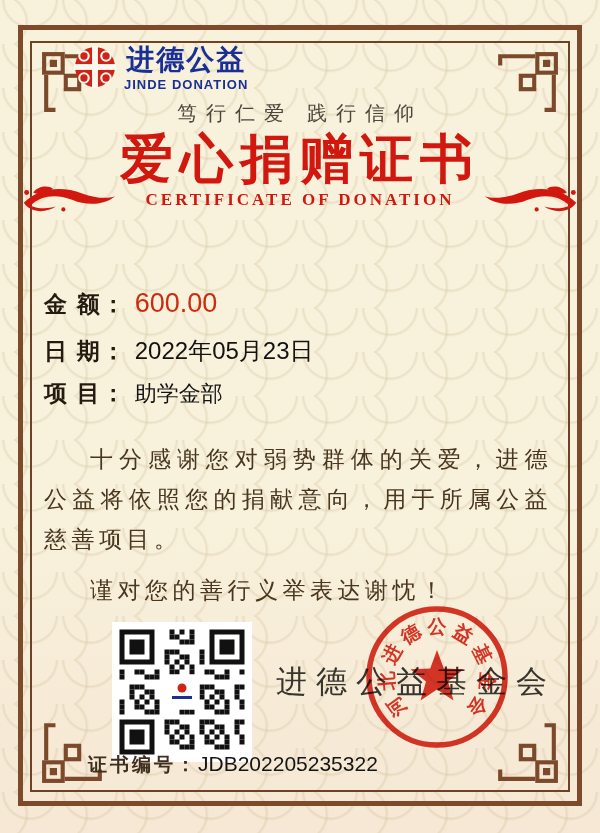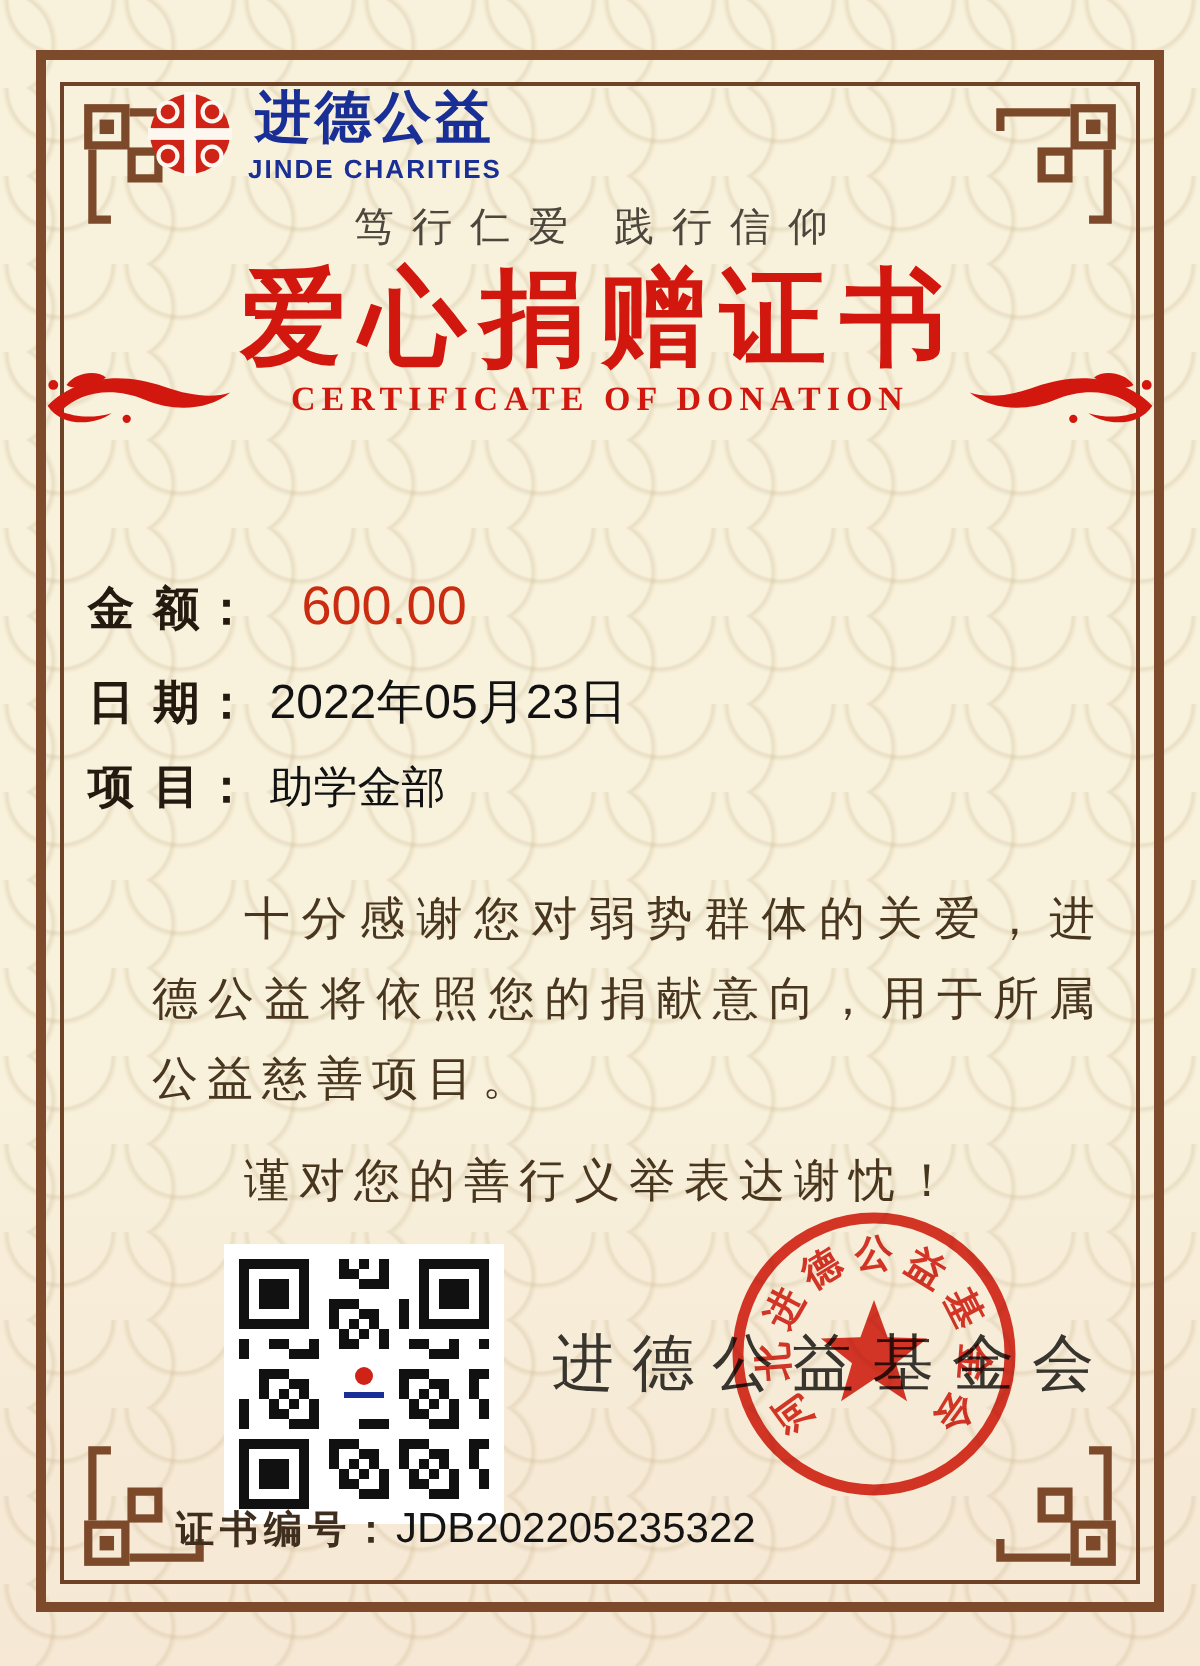--- a/index.html
+++ b/index.html
@@ -38,29 +38,29 @@
   .subtitle{font-size:17px;font-weight:bold;color:#d2180e;letter-spacing:3px;
     font-family:"Liberation Serif","DejaVu Serif",serif;}
   .flourish{width:102px;height:32px;}
   .flourish.right{transform:scaleX(-1);}
 
   .donor{position:absolute;top:224px;left:46px;font-size:25px;font-weight:bold;color:#c23a22;
     font-family:"Liberation Sans","DejaVu Sans",sans-serif;letter-spacing:1px;}
 
   .field{position:absolute;left:44px;display:flex;align-items:baseline;}
   .field-label{font-size:23px;font-weight:bold;color:#241a10;letter-spacing:2px;}
-  .f-amount{top:288px;gap:16px;}
+  .f-amount{top:288px;}
   .f-date{top:335px;}
   .f-project{top:378px;}
   .val{font-family:"Liberation Sans","DejaVu Sans",sans-serif;margin-left:8px;}
   .val-amount{font-size:27px;color:#cb2c10;}
   .val-date{font-size:24px;color:#121212;}
   .val-project{font-size:22px;color:#121212;}
 
-  .body-text{position:absolute;left:44px;right:48px;top:440px;margin-left:32px;}
+  .body-text{position:absolute;left:44px;right:48px;top:440px;}
   .body-text p{margin:0;font-size:23px;line-height:40px;letter-spacing:4.5px;
     color:#48361f;text-align:justify;text-indent:2em;}
   .body-text p.p2{margin-top:11px;}
 
   .qr{position:absolute;left:112px;top:622px;width:140px;height:140px;}
   .issuer{position:absolute;top:661px;right:44px;font-size:31px;color:#38342e;
     letter-spacing:9px;z-index:2;}
   .seal{position:absolute;left:362px;top:602px;width:150px;height:150px;
     mix-blend-mode:multiply;opacity:.93;z-index:5;}
 
@@ -120,21 +120,21 @@
       <rect x="0" y="17.2" width="40" height="5.6" fill="#fdf8ef"></rect>
       <g fill="none" stroke="#fdf8ef" stroke-width="2">
         <circle cx="9.5" cy="9.5" r="4.5"></circle>
         <circle cx="30.5" cy="9.5" r="4.5"></circle>
         <circle cx="9.5" cy="30.5" r="4.5"></circle>
         <circle cx="30.5" cy="30.5" r="4.5"></circle>
       </g>
     </svg>
     <div class="logo-txt">
       <div class="logo-cn">进德公益</div>
-      <div class="logo-en">JINDE CHARITIES</div>
+      <div class="logo-en">JINDE DONATION</div>
     </div>
   </div>
 
   <div class="tagline">笃行仁爱 践行信仰</div>
   <div class="title">爱心捐赠证书</div>
 
   <div class="subtitle-row">
     <svg class="flourish" viewBox="0 0 100 34">
       <path fill="#d2180e" d="M2 20 C18 4 42 2 64 10 C78 15 90 16 99 13 C87 23 68 23 54 17 C37 10 20 12 9 23 C16 26 26 27 36 24 C26 31 9 31 2 20 Z"></path>
       <path fill="#d2180e" d="M12 9 C17 2 28 1 33 5 C27 10 16 12 12 9 Z"></path>

